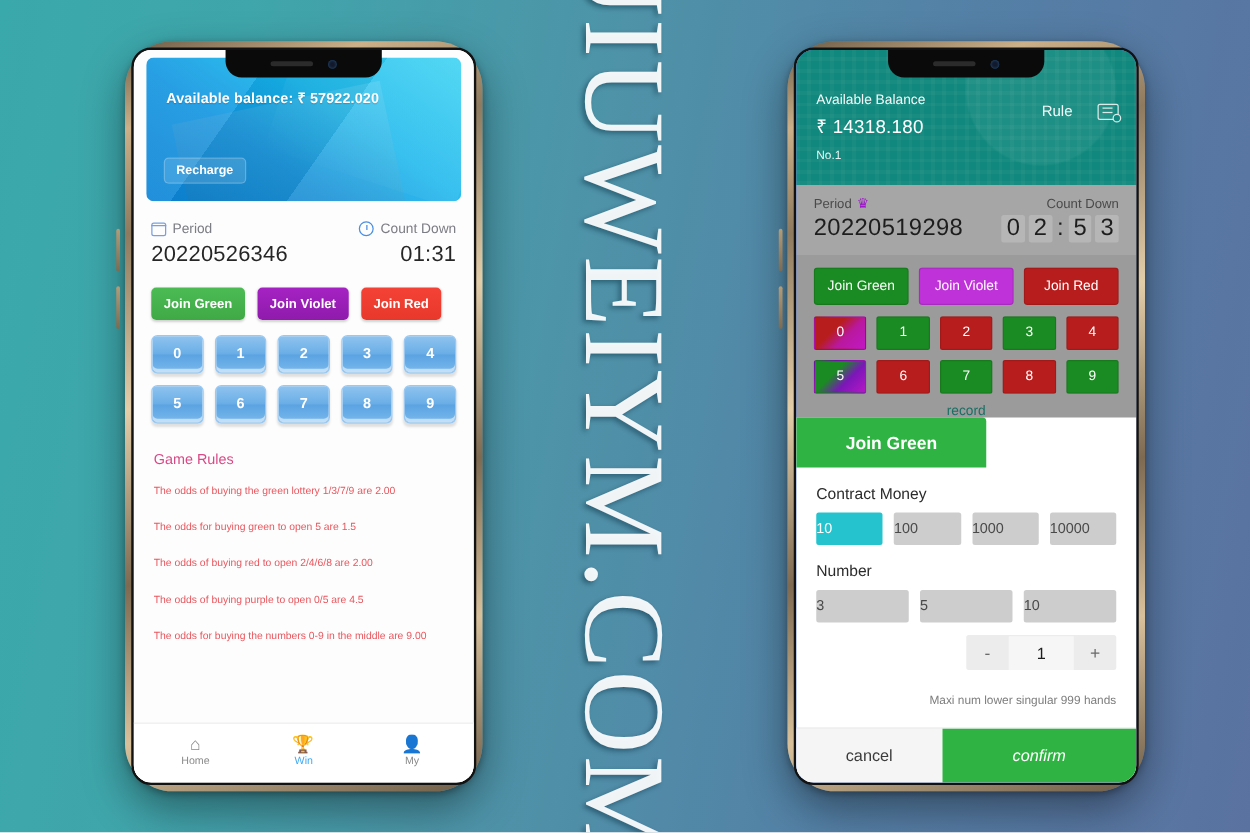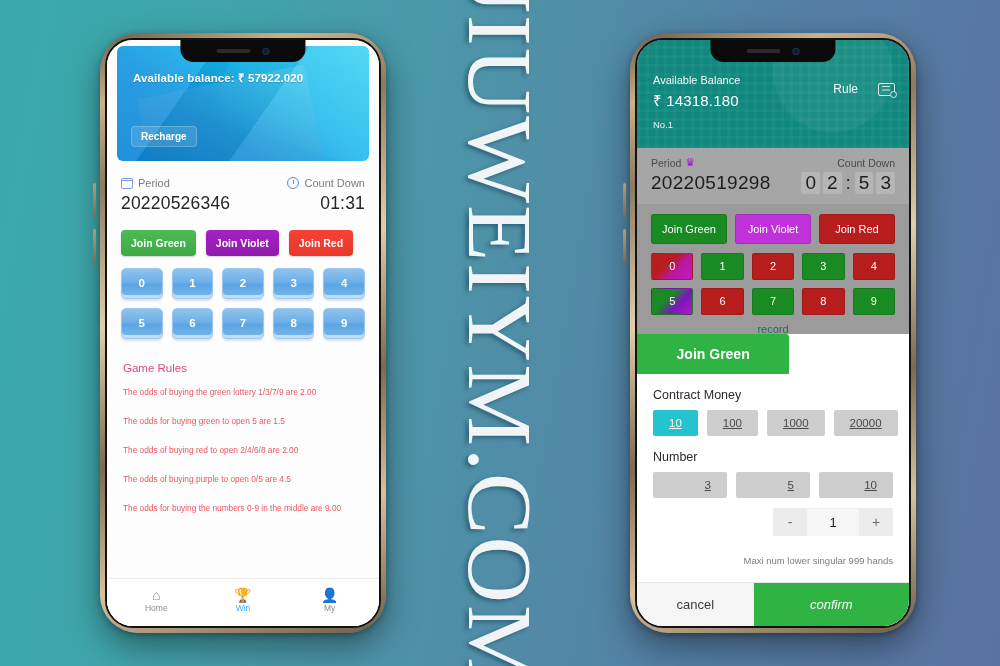--- a/index.html
+++ b/index.html
@@ -26,21 +26,21 @@
   
   .phone {
     position: absolute; z-index: 5;
     border-radius: 38px;
     background: linear-gradient(160deg,#6b5a46 0%, #cbb089 10%, #8e7a5f 22%, #e3cda9 42%, #7d6a51 62%, #d8c09b 80%, #6d5c47 100%);
     padding: 5px;
     box-shadow: 0 14px 34px rgba(0,0,0,0.40), 0 2px 6px rgba(0,0,0,0.3);
   }
   .phone-inner {
     position: relative; width: 100%; height: 100%;
-    border-radius: 28px; overflow: hidden; background: #fff;
+    border-radius: 16px; overflow: hidden; background: #fff;
     border: 2px solid #121212;
   }
   .notch {
     position: absolute; top: 0; left: 50%; transform: translateX(-50%);
     width: 46%; height: 22px; background: #0a0a0a;
     border-bottom-left-radius: 13px; border-bottom-right-radius: 13px;
     z-index: 40; display: flex; align-items: center; justify-content: center; gap: 12px;
   }
   .speaker { width: 34px; height: 4px; border-radius: 2px; background: #2b2b2b; }
   .cam { width: 7px; height: 7px; border-radius: 50%; background: #121a2b;
@@ -194,22 +194,22 @@
     display: flex; flex-direction: column;
   }
   .r-modal-head {
     background: #2fb443; color: #fff; font-size: 14px; font-weight: 600;
     padding: 12px 0; width: 56%; text-align: center; border-top-right-radius: 3px;
   }
   .r-modal-body { padding: 14px 16px 10px 16px; }
   .r-mlabel { font-size: 12.5px; color: #2b2b2b; margin-bottom: 8px; }
   .r-chips { display: flex; gap: 9px; margin-bottom: 14px; }
   .r-chip {
-    flex: 1; text-align: right; font-size: 11.5px; padding: 7px 16px;
-    background: #cdcdcd; color: #4a4a4a; border-radius: 2px; text-decoration: underline;
+    flex: 1; text-align: left; font-size: 11.5px; padding: 7px 0;
+    background: #cdcdcd; color: #4a4a4a; border-radius: 2px;
   }
   .r-chip.sel { background: #25c3cd; color: #fff; }
   .r-chips3 { display: flex; gap: 9px; margin-bottom: 10px; }
   .r-stepper-row { display: flex; justify-content: flex-end; }
   .r-stepper {
     display: flex; align-items: center; background: #ececec; border-radius: 2px; overflow: hidden;
   }
   .r-step-btn { width: 34px; text-align: center; font-size: 14px; color: #6a6a6a; padding: 6px 0; }
   .r-step-val { width: 52px; text-align: center; font-size: 13px; color: #1d1d1d; background: #f6f6f6; padding: 6px 0; }
   .r-hint { text-align: right; font-size: 9.5px; color: #7d7d7d; margin-top: 19px; margin-bottom: 6px; }
@@ -387,21 +387,21 @@
         </div>
 
         <div class="r-modal">
           <div class="r-modal-head">Join Green</div>
           <div class="r-modal-body">
             <div class="r-mlabel">Contract Money</div>
             <div class="r-chips">
               <div class="r-chip sel">10</div>
               <div class="r-chip">100</div>
               <div class="r-chip">1000</div>
-              <div class="r-chip">20000</div>
+              <div class="r-chip">10000</div>
             </div>
             <div class="r-mlabel">Number</div>
             <div class="r-chips3">
               <div class="r-chip">3</div>
               <div class="r-chip">5</div>
               <div class="r-chip">10</div>
             </div>
             <div class="r-stepper-row">
               <div class="r-stepper">
                 <div class="r-step-btn">-</div>

